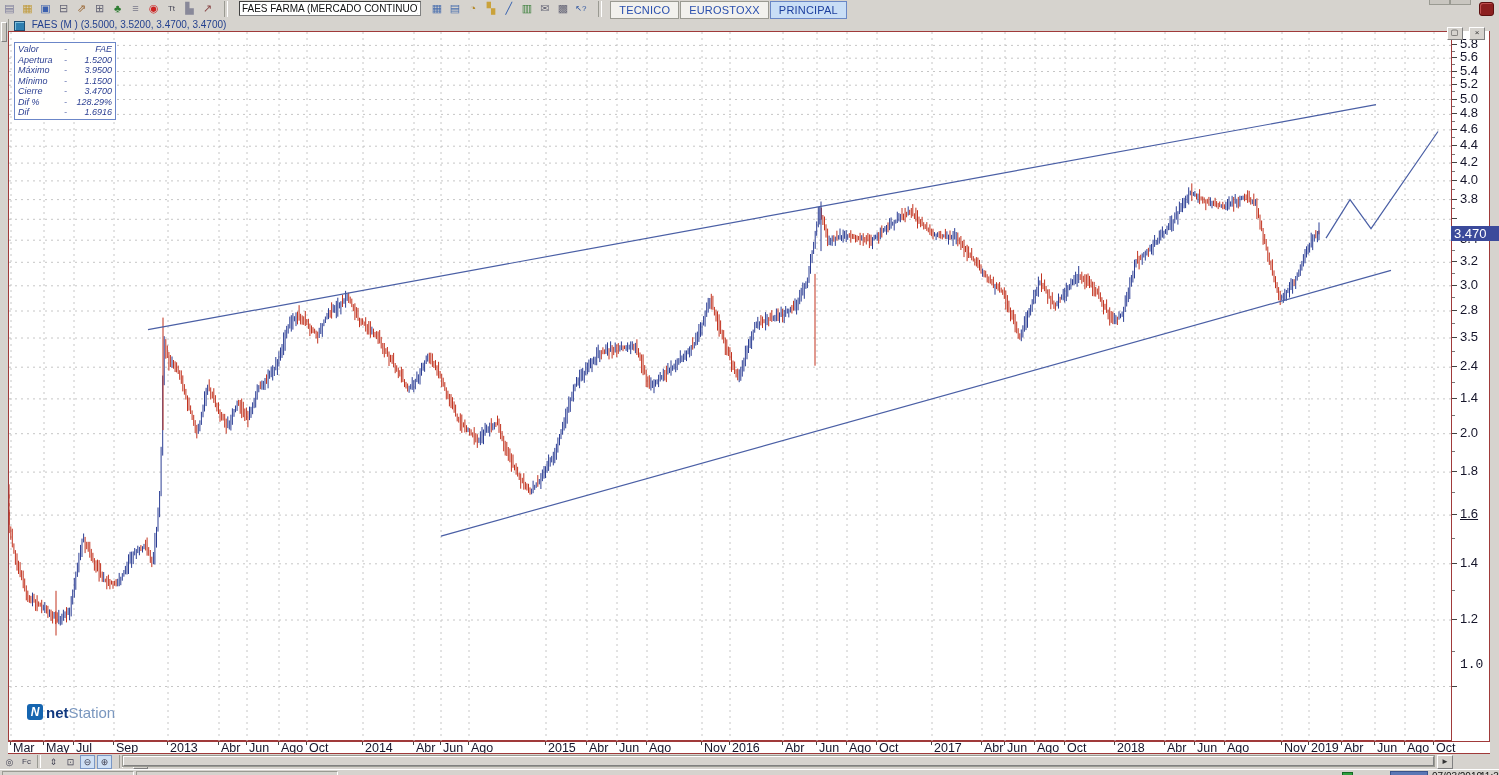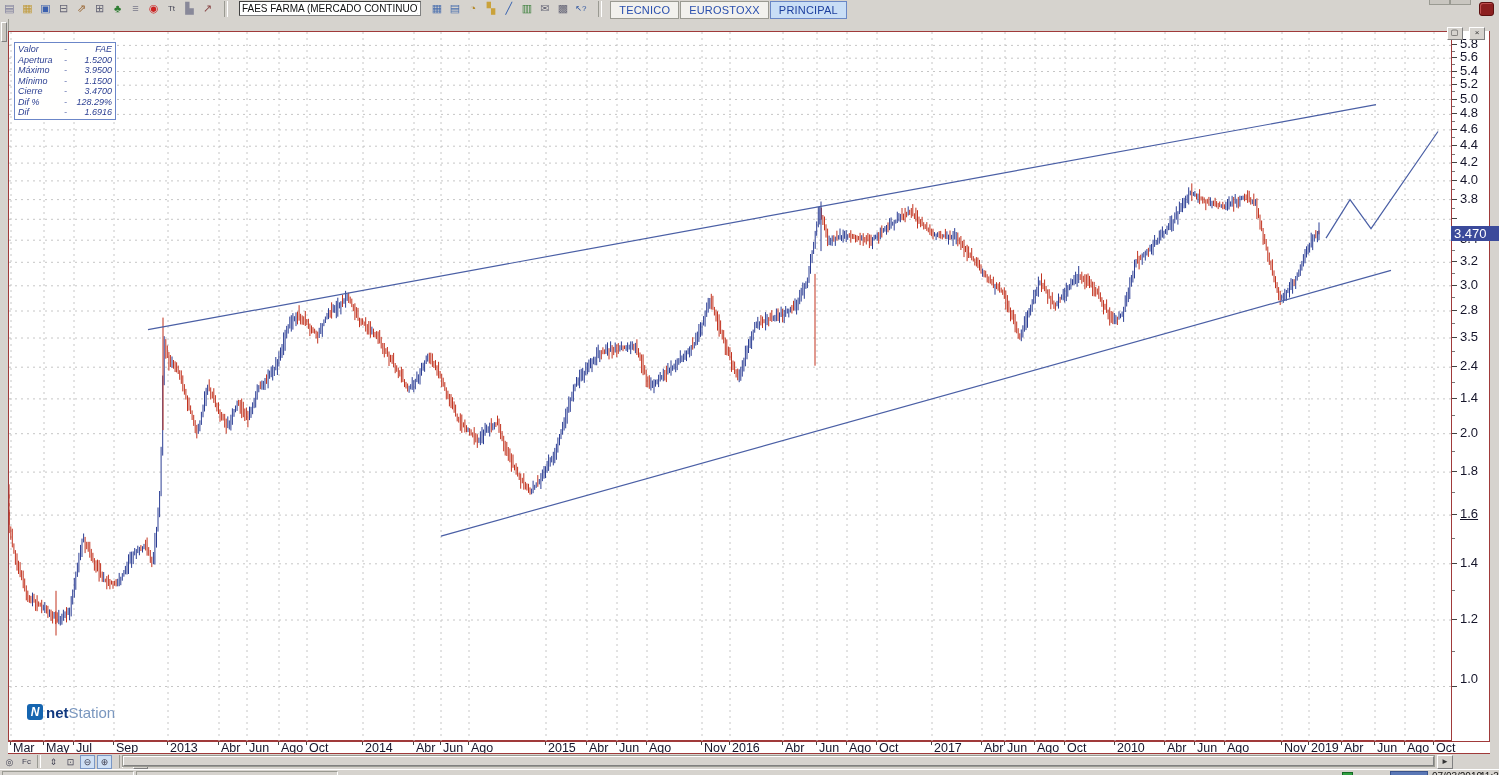--- a/index.html
+++ b/index.html
@@ -100,20 +100,24 @@
     <span class="sep"></span>
     <input id="symbol-input" value="FAES FARMA (MERCADO CONTINUO)" style="">
     <span id="tb-right"><span class="tbi" style="color: rgb(74, 111, 174);">▦</span><span class="tbi" style="color: rgb(74, 111, 174);">▤</span><span class="tbi" style="color: rgb(181, 138, 42);">◔</span><span class="tbi" style="color: rgb(202, 162, 58);">▚</span><span class="tbi" style="color: rgb(51, 95, 174);">╱</span><span class="tbi" style="color: rgb(58, 127, 58);">▥</span><span class="tbi" style="color: rgb(102, 102, 119);">✉</span><span class="tbi" style="color: rgb(102, 102, 119);">▩</span><span class="tbi" style="color: rgb(42, 82, 160); font-size: 8px;">↖?</span></span>
     <span class="sep"></span>
     <span id="tabs"><span class="tab">TECNICO</span><span class="tab">EUROSTOXX</span><span class="tab active">PRINCIPAL</span></span>
     <div class="cutbtn" style="right:28px"></div>
     <div class="cutbtn" style="right:49px"></div>
     <div id="app-red-icon"></div>
   </div>
 
+  <div id="chart-title">
+    <span id="ct-icon"></span>
+    <span>FAES (M ) (3.5000, 3.5200, 3.4700, 3.4700)</span>
+  </div>
 
   <div id="win-btns">
     <span class="wbtn">▢</span>
     <span class="wbtn">×</span>
   </div>
 
   <div id="left-strip">
     <div class="grip"></div>
   </div>
 
@@ -278,21 +282,21 @@
       <div class="ylab" style="top: 394.7px;">2.0</div>
       <div class="ytick" style="top: 440.1px;"></div>
       <div class="ylab" style="top: 433.1px;">1.8</div>
       <div class="ytick" style="top: 483.1px;"></div>
       <div class="ylab" style="top: 476.1px; text-decoration: underline;">1.6</div>
       <div class="ytick" style="top: 531.8px;"></div>
       <div class="ylab" style="top: 524.8px;">1.4</div>
       <div class="ytick" style="top: 588px;"></div>
       <div class="ylab" style="top: 581px;">1.2</div>
       <div class="ytick" style="top: 654.5px;"></div>
-      <div class="ylab" style="top: 641px;">1.0</div>
+      <div class="ylab" style="top: 627px; font-family: Liberation Mono, monospace;">1.0</div>
       <div class="ytick minor" style="top: 619.7px;"></div>
       <div class="ytick minor" style="top: 558.8px;"></div>
       <div class="ytick minor" style="top: 506.6px;"></div>
       <div class="ytick minor" style="top: 461px;"></div>
       <div class="ytick minor" style="top: 420.4px;"></div>
       <div class="ytick minor" style="top: 383.9px;"></div>
       <div class="ytick minor" style="top: 350.7px;"></div>
       <div class="ytick minor" style="top: 320.3px;"></div>
       <div class="ytick minor" style="top: 292.3px;"></div>
       <div class="ytick minor" style="top: 266.2px;"></div>
@@ -365,21 +369,21 @@
       <div class="xlab" style="left: 926px;">2017</div>
       <div class="xtick" style="left: 973px;"></div>
       <div class="xlab" style="left: 976px;">Abr</div>
       <div class="xtick" style="left: 996px;"></div>
       <div class="xlab" style="left: 999px;">Jun</div>
       <div class="xtick" style="left: 1026px;"></div>
       <div class="xlab" style="left: 1029px;">Ago</div>
       <div class="xtick" style="left: 1056px;"></div>
       <div class="xlab" style="left: 1059px;">Oct</div>
       <div class="xtick" style="left: 1106px;"></div>
-      <div class="xlab" style="left: 1109px;">2010</div>
+      <div class="xlab" style="left: 1109px;">2018</div>
       <div class="xtick" style="left: 1156px;"></div>
       <div class="xlab" style="left: 1159px;">Abr</div>
       <div class="xtick" style="left: 1186px;"></div>
       <div class="xlab" style="left: 1189px;">Jun</div>
       <div class="xtick" style="left: 1216px;"></div>
       <div class="xlab" style="left: 1219px;">Ago</div>
       <div class="xtick" style="left: 1273px;"></div>
       <div class="xlab" style="left: 1276px;">Nov</div>
       <div class="xtick" style="left: 1300px;"></div>
       <div class="xlab" style="left: 1303px;">2019</div>

